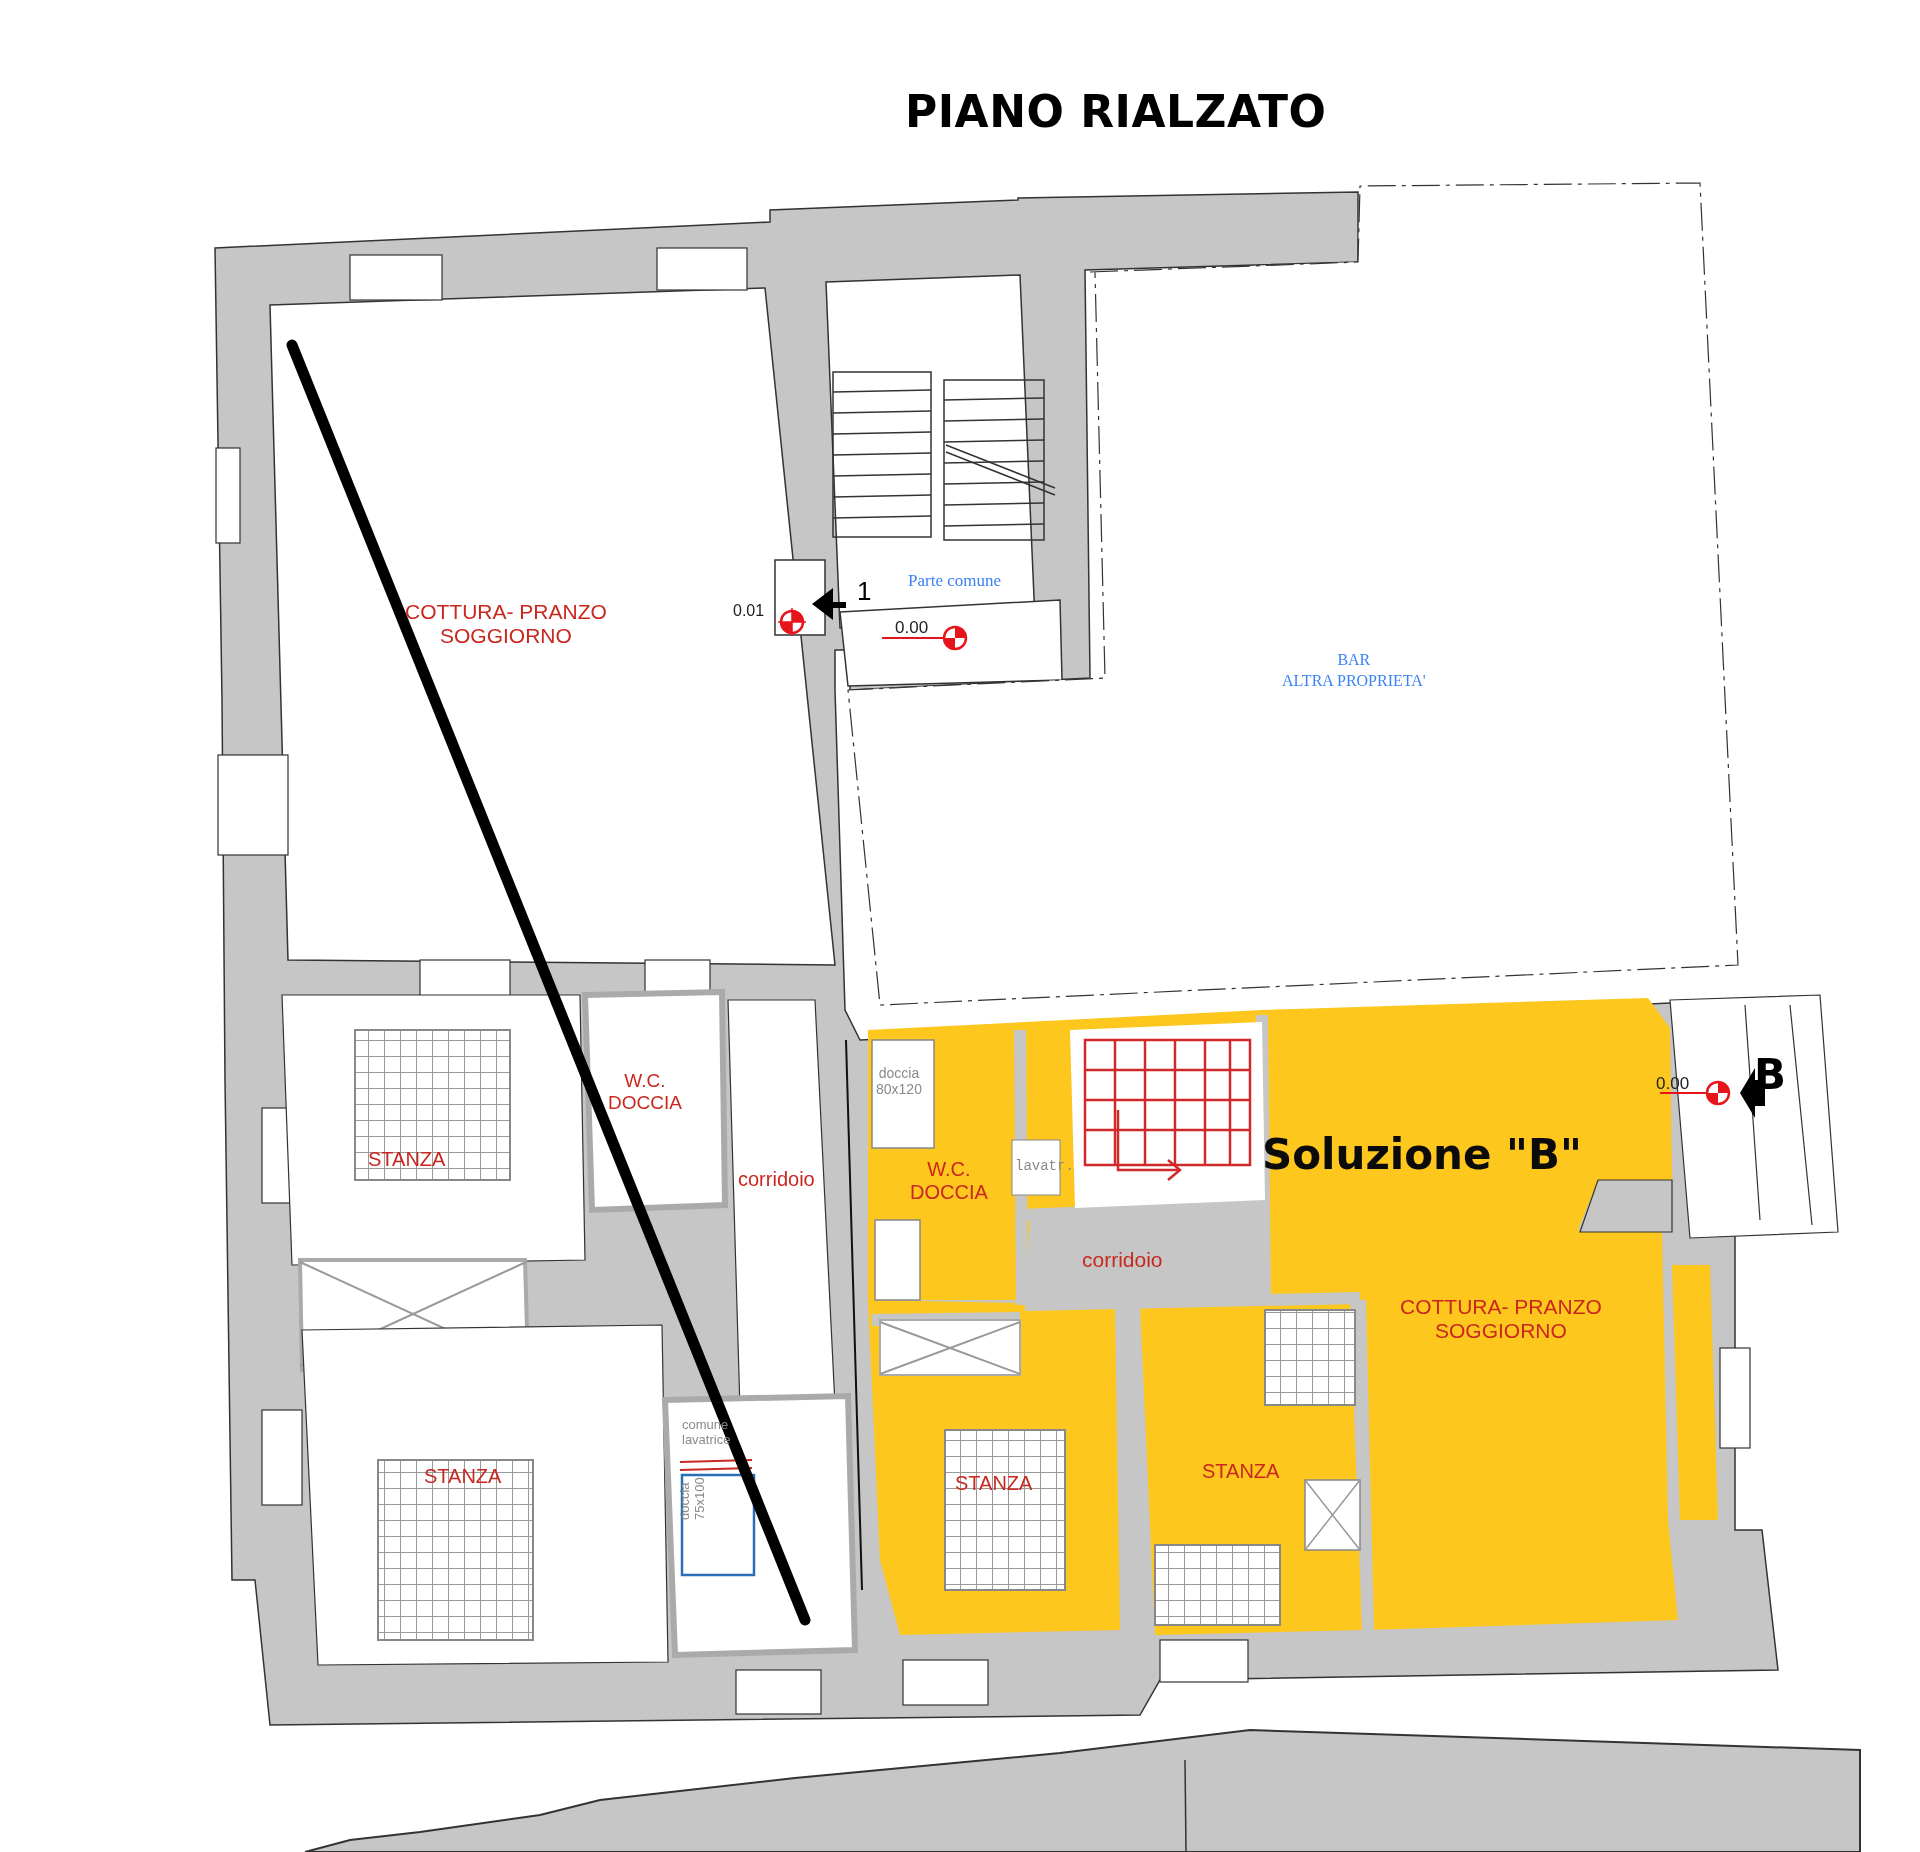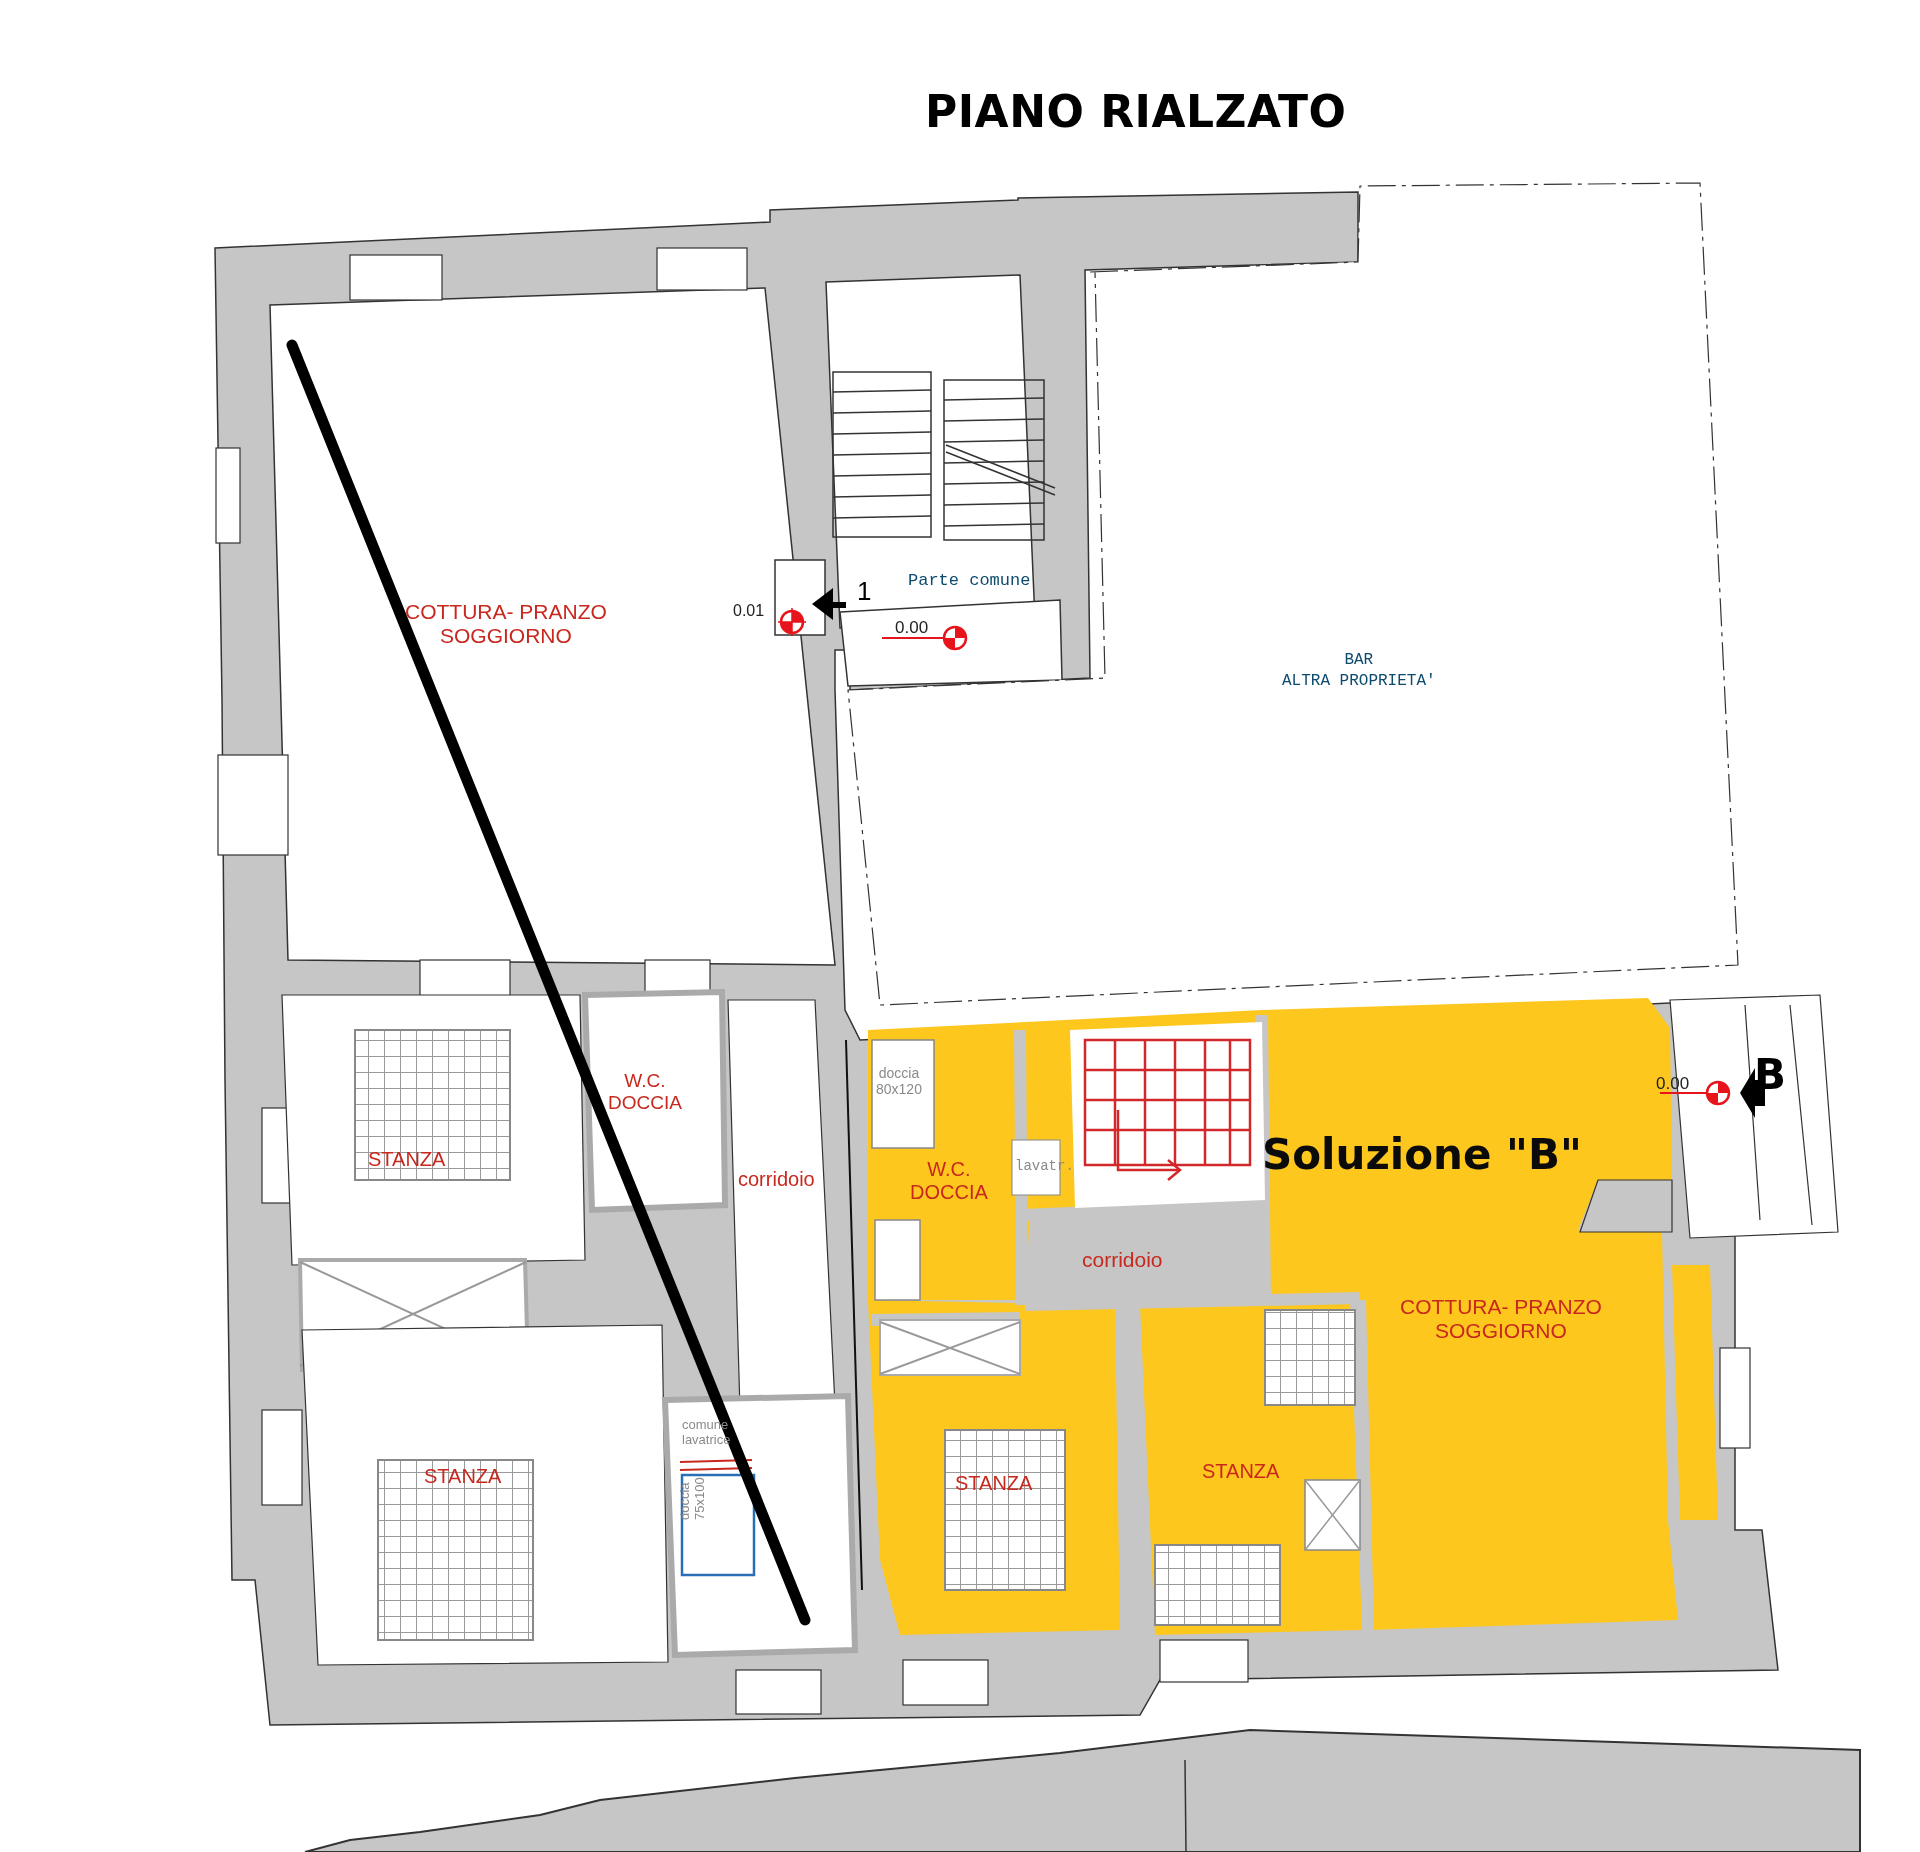--- a/index.html
+++ b/index.html
@@ -1,20 +1,20 @@
 <!DOCTYPE html>
 <html><head>
 <meta charset="utf-8">
 <style>
   html, body { margin:0; padding:0; background:#ffffff; }
   body { width:1920px; height:1852px; position:relative; overflow:hidden; font-family:"Liberation Sans", sans-serif; }
   #plan { position:absolute; left:0; top:0; width:1920px; height:1852px; }
-  .title { position:absolute; left:905px; top:86px; font-family:"DejaVu Sans", sans-serif; font-weight:bold; font-size:44px; color:#000; letter-spacing:0.5px;margin-left:20px; }
+  .title { position:absolute; left:905px; top:86px; font-family:"DejaVu Sans", sans-serif; font-weight:bold; font-size:44px; color:#000; letter-spacing:0.5px; }
   .lbl { position:absolute; font-family:"Liberation Sans", sans-serif; color:#c8281e; text-align:center; line-height:1.15; white-space:nowrap; }
-  .lbl-dark { position:absolute; font-family:Liberation Mono, monospace; color:#0c4a6e; text-align:center; line-height:1.3; white-space:nowrap; }
+  .lbl-dark { position:absolute; font-family:Liberation Serif, serif; color:#3b82f6; text-align:center; line-height:1.3; white-space:nowrap; }
   .lbl-gray { position:absolute; font-family:"Liberation Sans", sans-serif; color:#8a8a8a; line-height:1.15; white-space:nowrap; }
   .sol { position:absolute; left:1262px; top:1130px; font-family:"DejaVu Sans", sans-serif; font-weight:bold; font-size:42px; color:#0b0b0b; }
   .bigB { position:absolute; left:1754px; top:1050px; font-family:"DejaVu Sans", sans-serif; font-weight:bold; font-size:42px; color:#000; }
   .one { position:absolute; left:857px; top:576px; font-family:"Liberation Sans", sans-serif; font-size:26px; color:#000; }
   .lvl { position:absolute; font-family:"Liberation Sans", sans-serif; font-size:16px; color:#222; }
 </style>
 </head>
 <body>
 
 <svg id="plan" viewBox="0 0 1920 1852" xmlns="http://www.w3.org/2000/svg">

